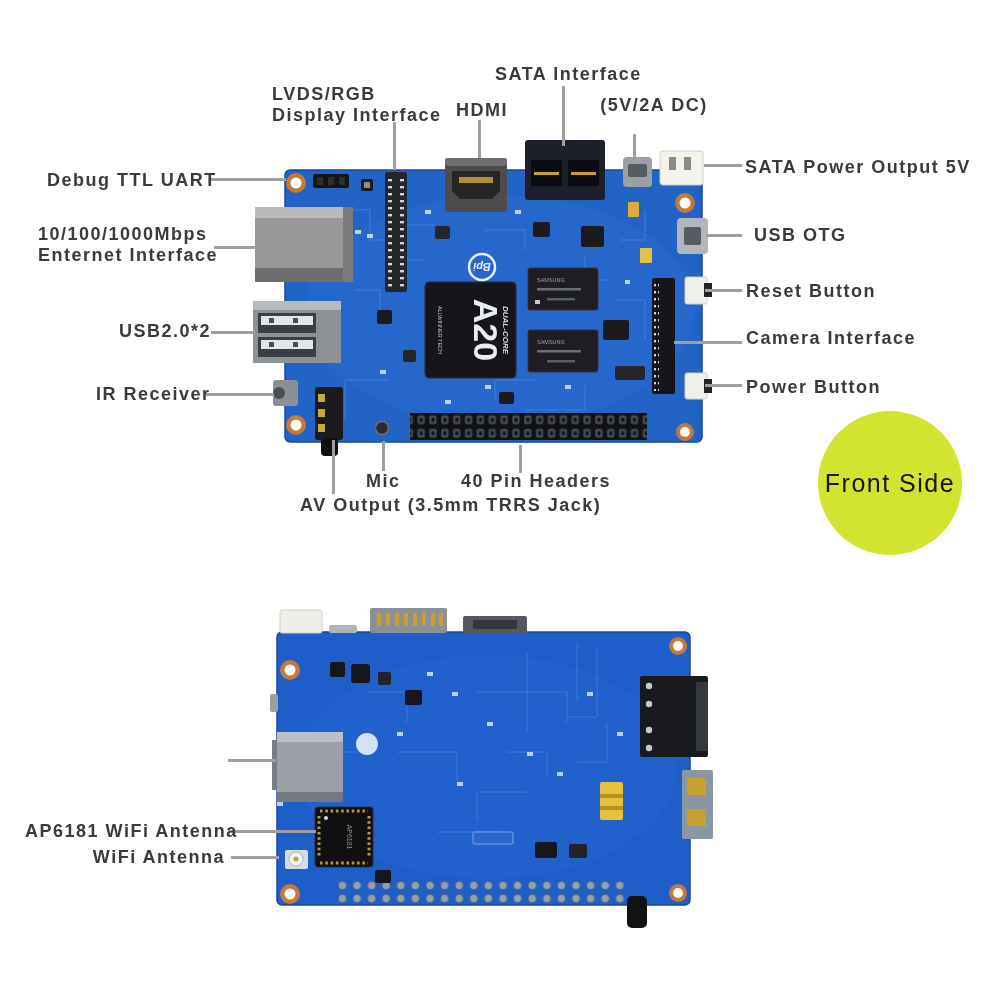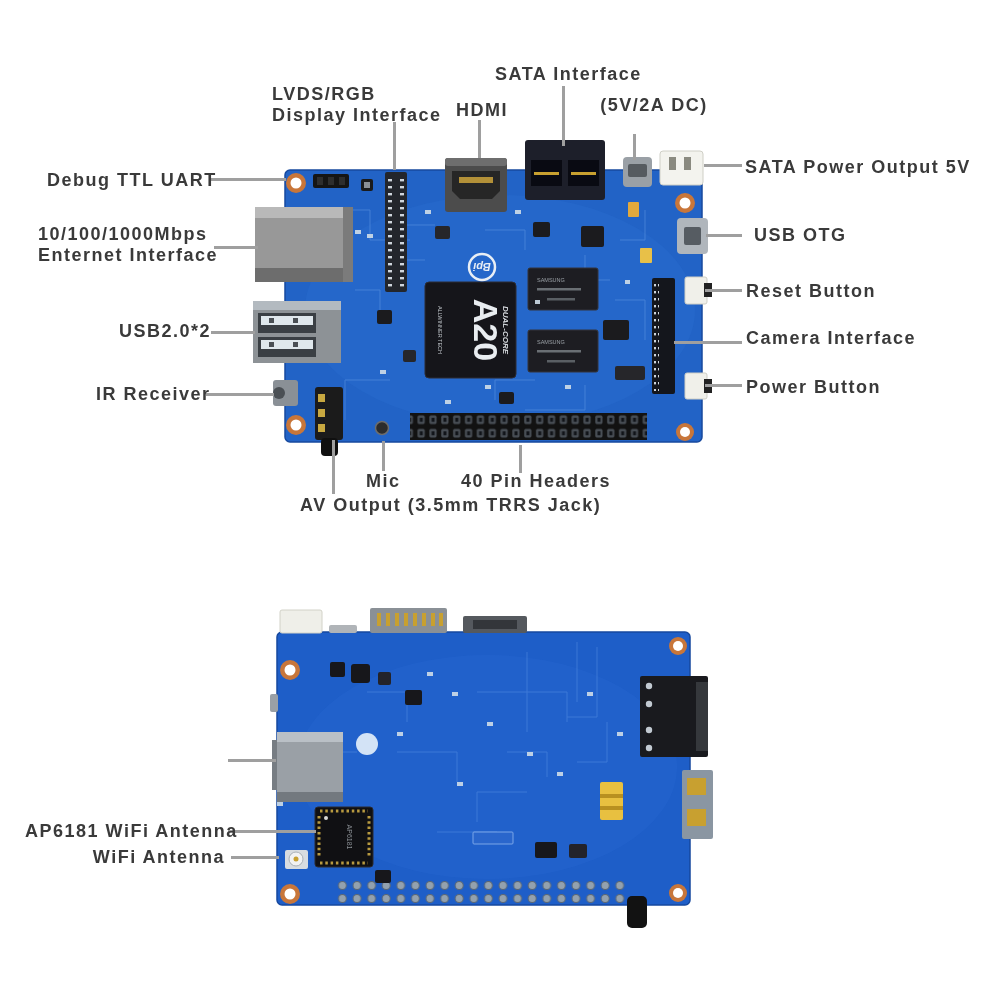--- a/index.html
+++ b/index.html
@@ -365,14 +365,15 @@
   <div class="lbl" style="left:746px;top:328px;">Camera Interface</div>
   <div class="lbl" style="left:746px;top:377px;">Power Button</div>
   <div class="lbl" style="left:96px;top:384px;">IR Receiver</div>
   <div class="lbl" style="left:366px;top:471px;">Mic</div>
   <div class="lbl" style="left:461px;top:471px;">40 Pin Headers</div>
   <div class="lbl" style="left:284px;top:495px;margin-left:16px;">AV Output (3.5mm TRRS Jack)</div>
 
   <div class="lbl right" style="left:25px;top:821px;width:200px;">AP6181 WiFi Antenna</div>
   <div class="lbl right" style="left:25px;top:847px;width:200px;text-align:right;">WiFi Antenna</div>
 
+  <div class="badge" style="left:818px;top:411px;background:#d2e430;">Front Side</div>
 
 </div>
 
 </body></html>

